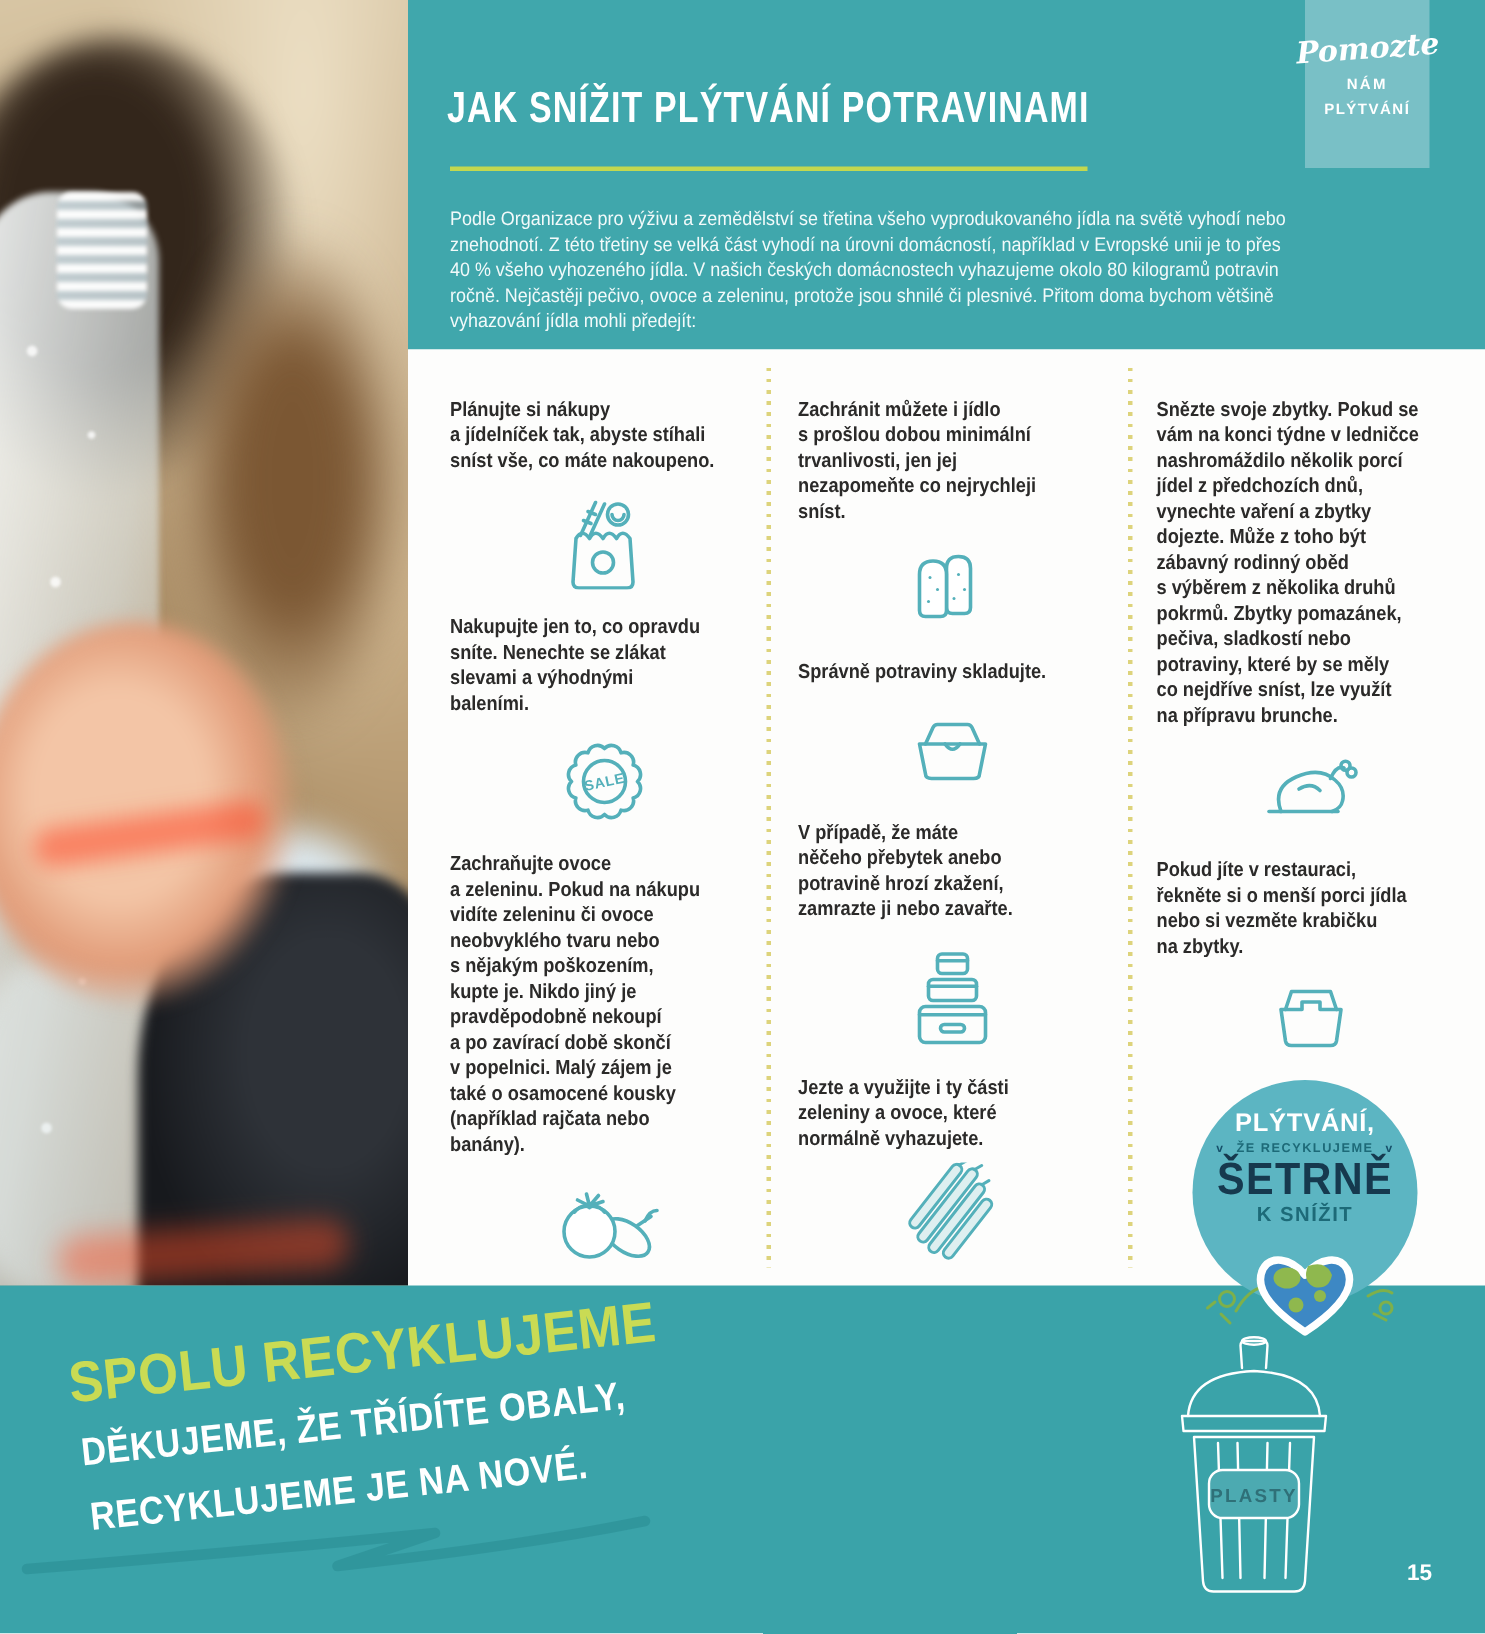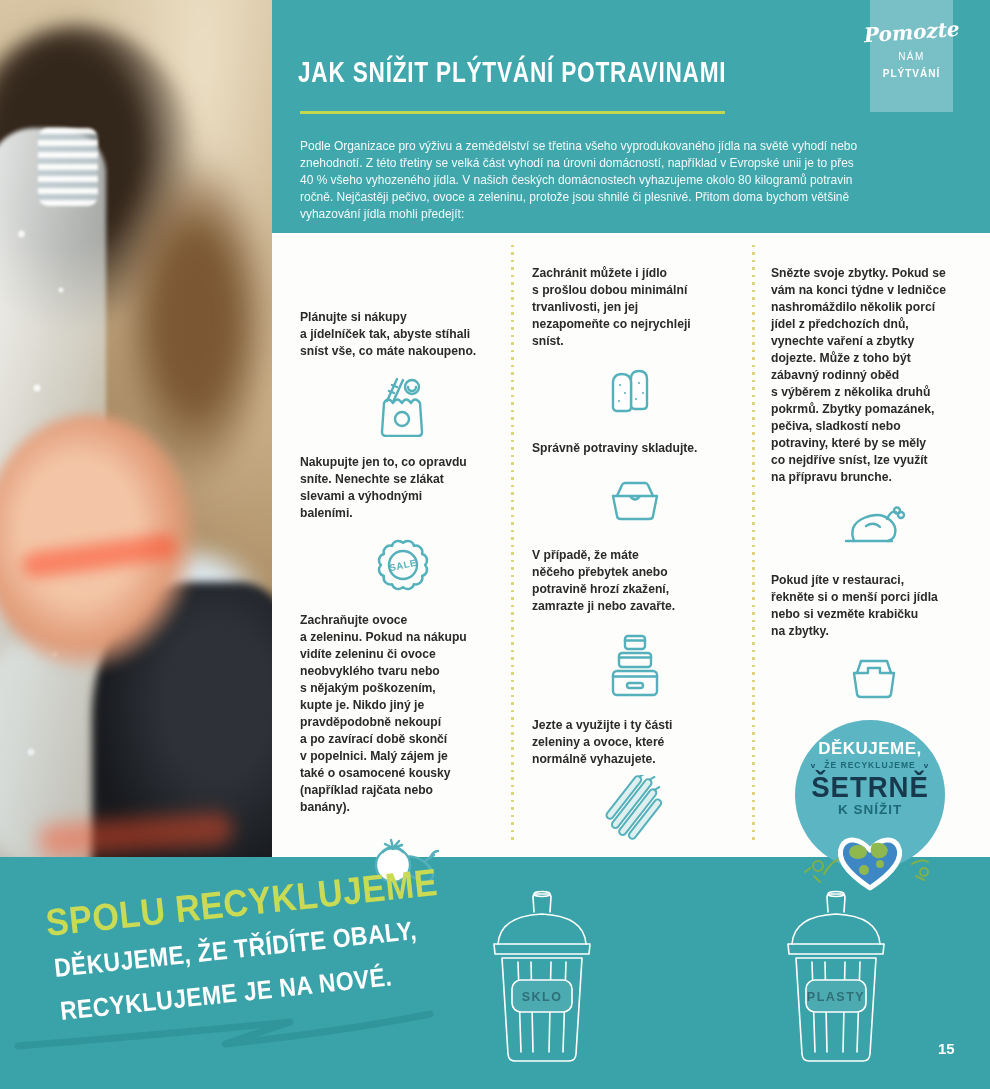--- a/index.html
+++ b/index.html
@@ -50,31 +50,31 @@
   
   #top-panel{left:272px;top:0;width:718px;height:233px;background:#40a7ac;}
   #content{left:272px;top:233px;width:718px;height:624px;background:#fdfdfc;}
   #band{left:0;top:857px;width:990px;height:232px;background:#3aa3a9;}
 
   
   #help-badge{left:870px;top:0;width:83px;height:112px;background:#79c0c6;color:#fff;
     display:flex;flex-direction:column;align-items:center;}
   #help-badge .script{margin-top:20px;font-family:"DejaVu Serif",serif;font-style:italic;font-weight:600;
     font-size:20px;transform:rotate(-4deg);}
-  #help-badge .small1{margin-top:7px;font-size:10px;font-weight:400;letter-spacing:1.5px;}
+  #help-badge .small1{margin-top:7px;font-size:10px;font-weight:700;letter-spacing:1.5px;}
   #help-badge .small2{margin-top:6px;font-size:10px;font-weight:700;letter-spacing:1px;}
   #title{left:298px;top:56px;color:#fff;font-size:29px;font-weight:800;letter-spacing:1px;
     transform:scaleX(.78);transform-origin:0 0;white-space:nowrap;}
   #title-underline{left:300px;top:111px;width:425px;height:3px;background:#c3d84f;}
   #intro{left:300px;top:137px;width:660px;color:#f2fafa;font-size:13px;line-height:17px;
     white-space:pre-line;transform:scaleX(.92);transform-origin:0 0;}
 
   
   .col{position:absolute;top:258px;width:260px;}
-  #col1{left:300px;margin-top:44px;} #col2{left:532px;} #col3{left:771px;}
+  #col1{left:300px;} #col2{left:532px;} #col3{left:771px;}
   .tip{margin:0;color:#2b2a29;font-weight:700;font-size:13.5px;line-height:17px;
     white-space:pre-line;transform:scaleX(.9);transform-origin:0 0;}
   .icon-row{width:205px;display:flex;justify-content:center;}
   .divider{top:245px;width:3px;height:600px;
     background:repeating-linear-gradient(to bottom,#ddd37b 0 2.5px, transparent 2.5px 7.5px);}
   #divider1{left:511px;} #divider2{left:752px;}
   .ticon{stroke:#54b0ba;fill:none;stroke-width:2.4;stroke-linecap:round;stroke-linejoin:round;}
 
   
   #eco-badge{left:795px;top:720px;width:150px;height:150px;border-radius:50%;background:#5cb5c2;
@@ -283,21 +283,21 @@
 na zbytky.</p>
     <div class="icon-row" style="margin-top:16px">
       <svg width="58" height="46" viewBox="0 0 58 46" class="ticon">
         <path d="M12 18 L16 6 L42 6 L46 18"></path>
         <path d="M9 18 L23 18 L23 13 L35 13 L35 18 L49 18 L46 39 Q45.5 42 42 42 L16 42 Q12.5 42 12 39 Z"></path>
       </svg>
     </div>
   </div>
 
   <div id="eco-badge" class="abs">
-    <div class="l1">DĚKUJEME,</div>
+    <div class="l1">PLÝTVÁNÍ,</div>
     <div class="l2">
       <span class="chev">v</span>
       <span>ŽE RECYKLUJEME</span>
       <span class="chev">v</span>
     </div>
     <div class="l3">ŠETRNĚ</div>
     <div class="l4">K SNÍŽIT</div>
     <svg id="heart-svg" width="140" height="80" viewBox="0 0 140 80">
       <g stroke="#7fb04a" fill="none" stroke-width="2" stroke-linecap="round">
         <circle cx="18" cy="52" r="5"></circle>
@@ -317,34 +317,20 @@
     </svg>
   </div>
 
   <div id="slogan1" class="rot">SPOLU RECYKLUJEME</div>
   <div id="slogan2" class="rot">DĚKUJEME, ŽE TŘÍDÍTE OBALY,</div>
   <div id="slogan3" class="rot">RECYKLUJEME JE NA NOVÉ.</div>
   <svg class="abs" style="left:0;top:940px" width="470" height="140" viewBox="0 0 470 140">
     <path d="M18 106 C120 98 210 90 290 82 L225 104 C300 96 370 86 430 74" fill="none" stroke="#2e9198" stroke-width="7" stroke-linecap="round" stroke-linejoin="round" opacity=".75"></path>
   </svg>
 
-  <div id="bin1" class="bin">
-    <svg width="112" height="182" viewBox="0 0 112 182">
-      <g class="wl">
-        <path d="M48 28 L47 13 Q47 10 50 10 L62 10 Q65 10 65 13 L64 28"></path>
-        <ellipse cx="56" cy="10" rx="8" ry="2.5"></ellipse>
-        <path d="M12 60 Q14 32 56 30 Q98 32 100 60"></path>
-        <path d="M8 60 L104 60 M9 70 L103 70 M8 60 L9 70 M104 60 L103 70"></path>
-        <path d="M16 74 L22 170 Q22.5 177 29 177 L83 177 Q89.5 177 90 170 L96 74 Z"></path>
-        <path d="M32 78 L35 168 M45 78 L47 168 M65 78 L63 168 M80 78 L77 168"></path>
-        <rect x="26" y="96" width="60" height="32" rx="9" fill="#4caab1"></rect>
-      </g>
-      <text x="56" y="117" text-anchor="middle">SKLO</text>
-    </svg>
-  </div>
   <div id="bin3" class="bin">
     <svg width="112" height="182" viewBox="0 0 112 182">
       <g class="wl">
         <path d="M48 28 L47 13 Q47 10 50 10 L62 10 Q65 10 65 13 L64 28"></path>
         <ellipse cx="56" cy="10" rx="8" ry="2.5"></ellipse>
         <path d="M12 60 Q14 32 56 30 Q98 32 100 60"></path>
         <path d="M8 60 L104 60 M9 70 L103 70 M8 60 L9 70 M104 60 L103 70"></path>
         <path d="M16 74 L22 170 Q22.5 177 29 177 L83 177 Q89.5 177 90 170 L96 74 Z"></path>
         <path d="M32 78 L35 168 M45 78 L47 168 M65 78 L63 168 M80 78 L77 168"></path>
         <rect x="26" y="96" width="60" height="32" rx="9" fill="#4caab1"></rect>

